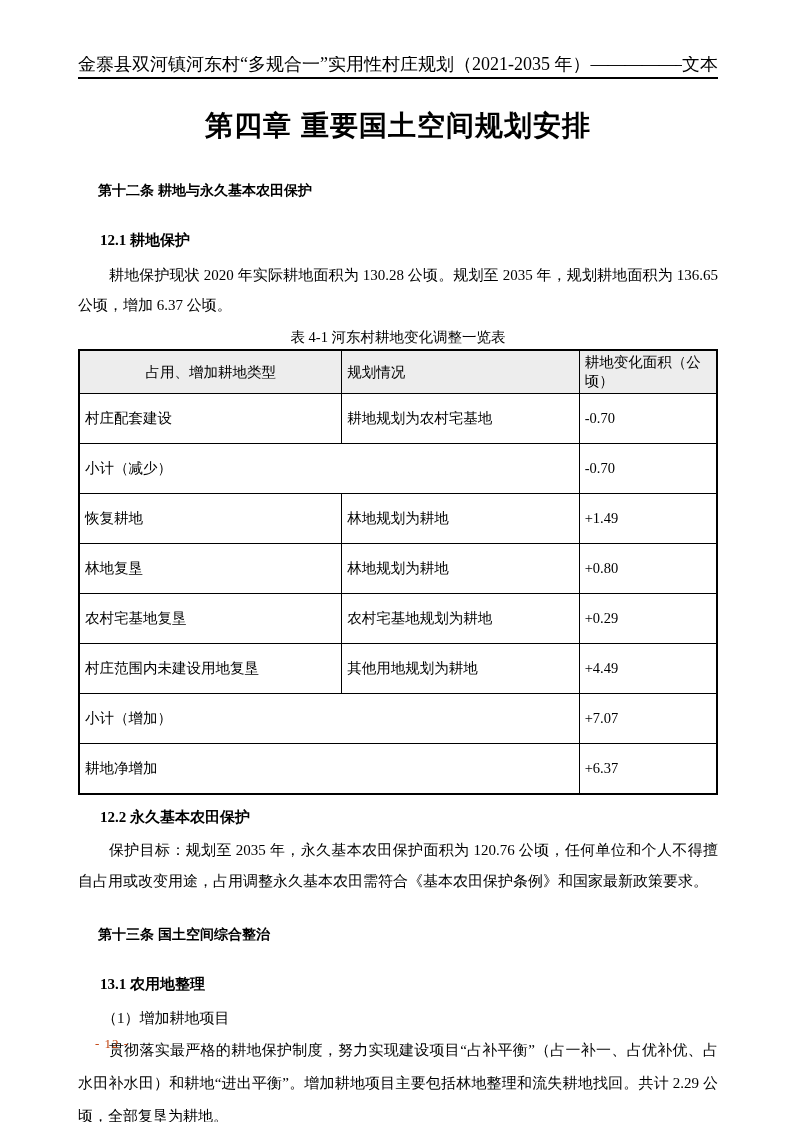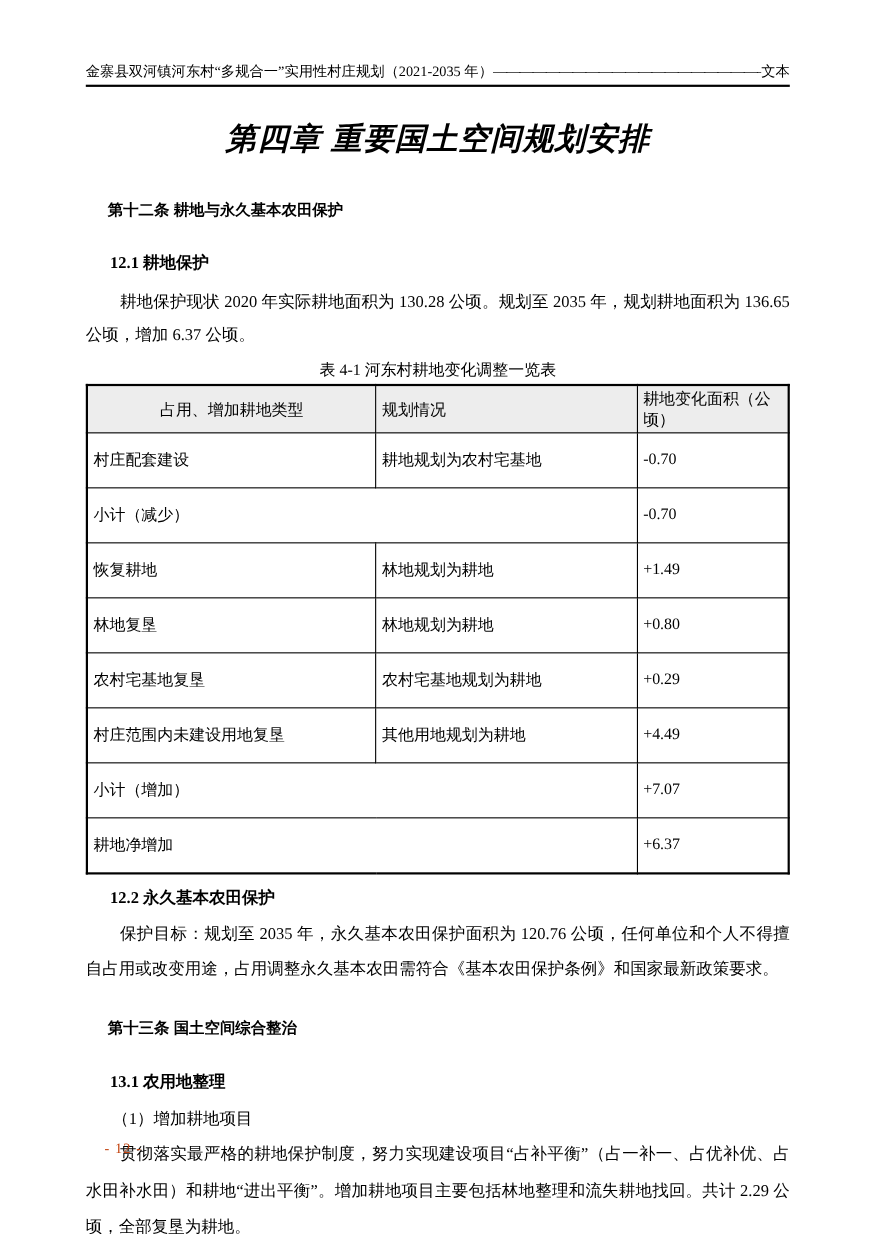--- a/index.html
+++ b/index.html
@@ -10,36 +10,35 @@
     margin:0 auto;
     background:#ffffff;
     font-family:"Liberation Serif","DejaVu Serif",serif;
     color:#000;
     padding:56px 76px 0 78px;
     overflow:hidden;
   }
   
   .doc-header {
     display:flex; align-items:baseline;
-    font-size:13px; line-height:17px;
+    font-size:18px; line-height:17px;
     white-space:nowrap; overflow:hidden;
     border-bottom:2px solid #000;
     padding-bottom:4px;
   }
   .doc-header .dashes { flex:1 1 auto; overflow:hidden; letter-spacing:-1px; }
   .doc-header .suffix { flex:0 0 auto; }
   
   .chapter-title {
     margin-top:30px;
     text-align:center;
     font-family:"Liberation Sans","DejaVu Sans",sans-serif;
     font-weight:700;
     font-size:28px; line-height:34px;
     letter-spacing:1px;
-    font-style:italic;
   }
   
   .sec-heading {
     margin:36px 0 0 20px;
     font-family:"Liberation Sans","DejaVu Sans",sans-serif;
     font-weight:700;
     font-size:14px; line-height:22px;
   }
   .sec-heading.s13 { margin-top:26px; }
   

